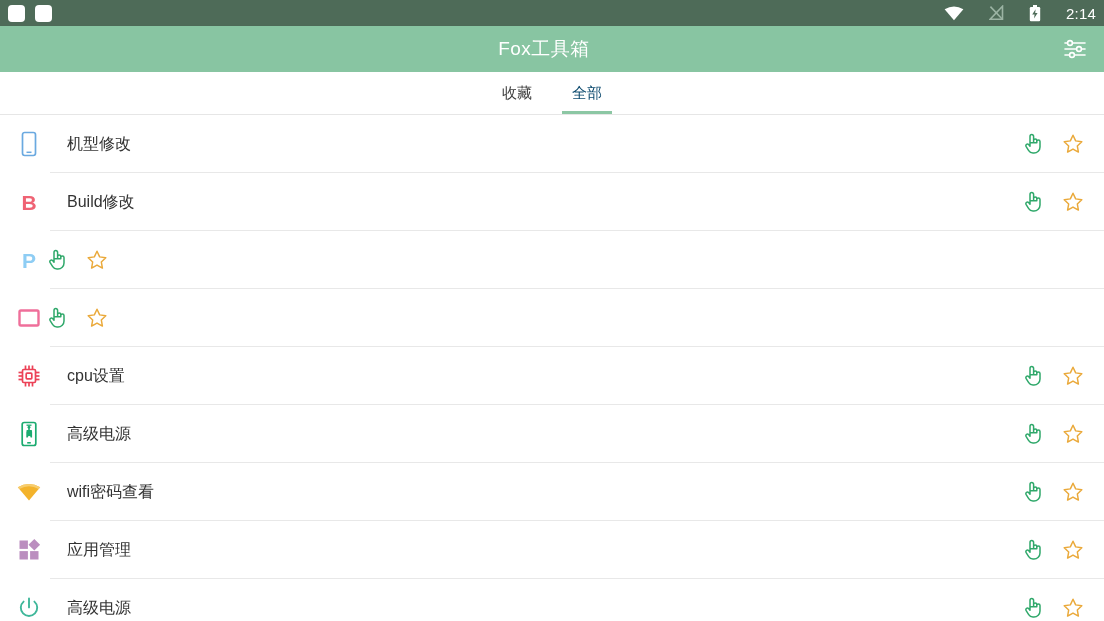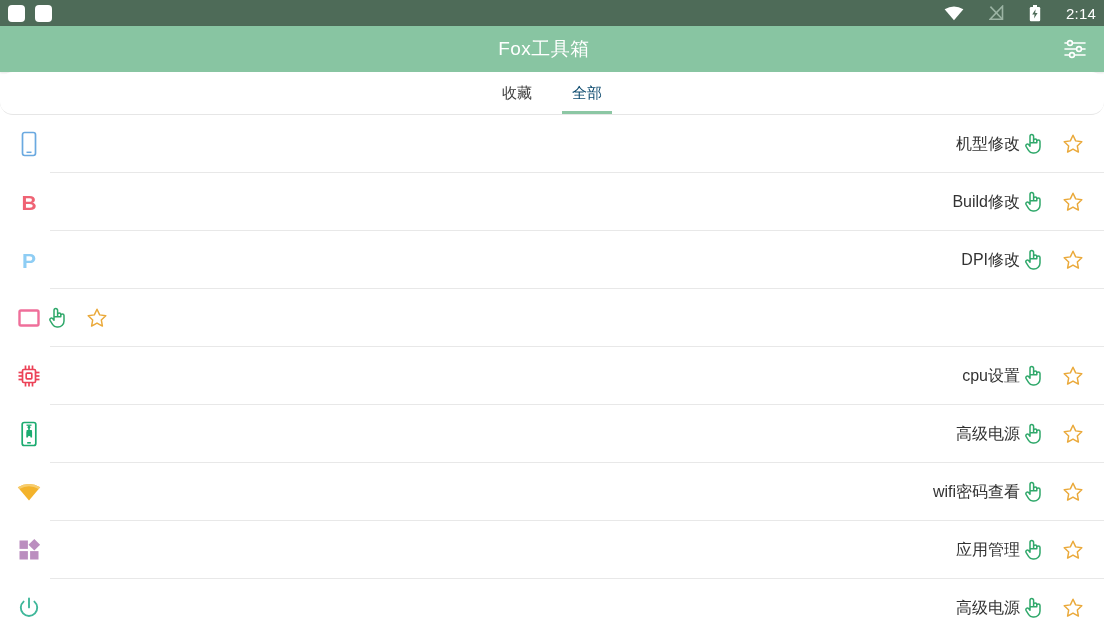--- a/index.html
+++ b/index.html
@@ -86,21 +86,20 @@
   
   .tab-bar {
     height: 42px;
     background: #ffffff;
     display: flex;
     align-items: stretch;
     justify-content: center;
     gap: 20px;
     border-bottom: 1px solid #e6e6e6;
     position: relative;
-    border-radius: 13px;
   }
   .tab {
     display: flex;
     align-items: center;
     justify-content: center;
     padding: 0 10px;
     font-size: 15px;
     color: #3c3c3c;
     position: relative;
     cursor: pointer;
@@ -148,21 +147,20 @@
     align-items: center;
     justify-content: center;
     flex: 0 0 30px;
   }
   .item-label {
     margin-left: 23px;
     font-size: 16px;
     color: #333333;
     flex: 1 1 auto;
     white-space: nowrap;
-    text-align: right;
   }
   .item-actions {
     display: flex;
     align-items: center;
     gap: 14px;
     flex: 0 0 auto;
   }
   .action-btn {
     width: 26px;
     height: 26px;
@@ -262,21 +260,20 @@
       </span>
     </span>
   </div>
 
   <div class="list-item">
     <span class="item-icon">
       <svg width="24" height="26" viewBox="0 0 24 26">
         <text x="12" y="20.5" font-family="Liberation Sans, sans-serif" font-size="21" font-weight="bold" fill="#8ecdf4" text-anchor="middle">P</text>
       </svg>
     </span>
-    <span class="item-label">DPI修改</span>
     <span class="item-actions">
       <span class="action-btn">
         <svg width="20" height="22" viewBox="0 0 20 22">
           <path d="M7 9.5 V3.4 a1.8 1.8 0 0 1 3.6 0 V9.2 M10.6 9.2 V7.6 a1.6 1.6 0 0 1 3.2 0 V9.8 M13.8 9.8 V8.6 a1.6 1.6 0 0 1 3.2 0 V14 a6 6 0 0 1 -6 6 H10 a5 5 0 0 1 -4.3 -2.4 L3 13.4 a1.6 1.6 0 0 1 2.6 -1.8 L7 13.2 V9.5 Z" fill="none" stroke="#2fa86a" stroke-width="1.5" stroke-linejoin="round" stroke-linecap="round"></path>
         </svg>
       </span>
       <span class="action-btn">
         <svg width="22" height="22" viewBox="0 0 24 24">
           <path d="M12 2.4 L14.9 8.6 L21.6 9.5 L16.7 14.1 L17.9 20.8 L12 17.5 L6.1 20.8 L7.3 14.1 L2.4 9.5 L9.1 8.6 Z" fill="none" stroke="#eaa93a" stroke-width="1.6" stroke-linejoin="round"></path>
         </svg>

